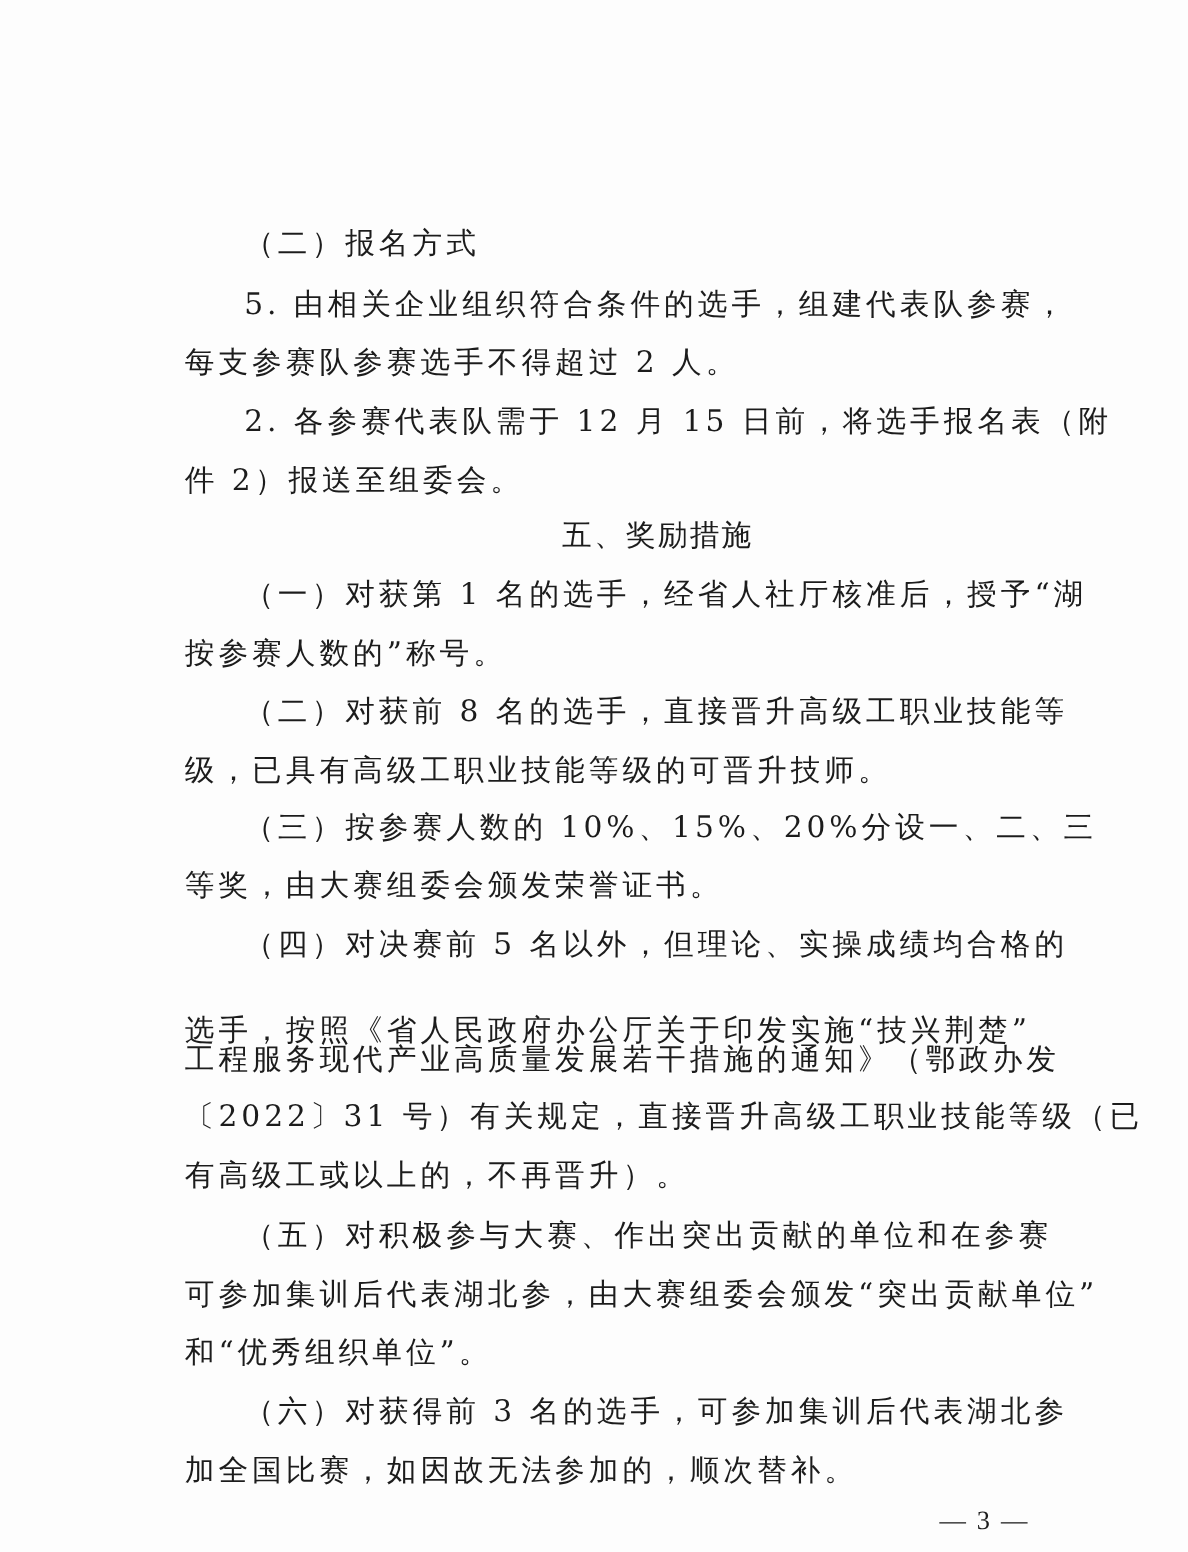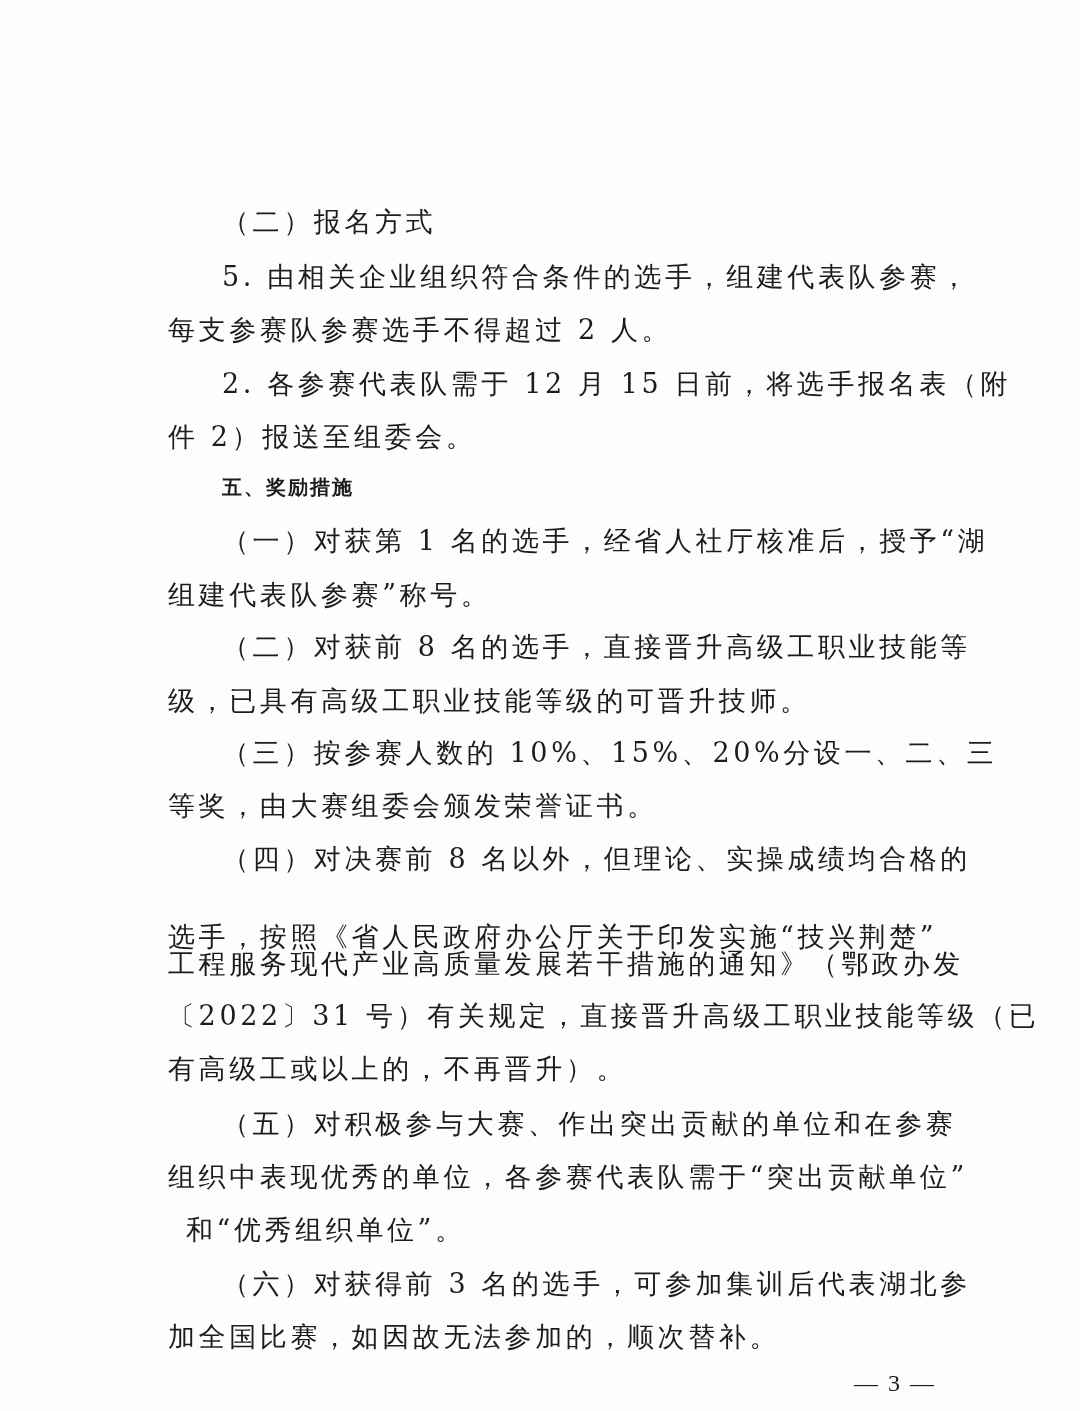--- a/index.html
+++ b/index.html
@@ -27,23 +27,24 @@
     left: 168px;
     width: 752px;
     font-size: 27px;
     line-height: 34px;
     letter-spacing: 3.6px;
     white-space: nowrap;
   }
   .indent { left: 222px; }
   .heading {
     font-family: "DejaVu Sans", "Liberation Sans", sans-serif;
-    font-weight: bold;
-    font-size: 20px;
+    font-weight: normal;
+    font-size: 27px;
     letter-spacing: 2px;
+    text-align: center;
   }
   .page-number {
     position: absolute;
     left: 840px;
     top: 1368px;
     width: 110px;
     text-align: center;
     font-size: 24px;
     line-height: 30px;
     letter-spacing: 2px;
@@ -55,30 +56,30 @@
 
 <div class="page">
   <div id="lines">
       <div class="line indent" style="top: 205px;">（二）报名方式</div>
       <div class="line indent" style="top: 260px;">5. 由相关企业组织符合条件的选手，组建代表队参赛，</div>
       <div class="line" style="top: 313px;">每支参赛队参赛选手不得超过 2 人。</div>
       <div class="line indent" style="top: 367px;">2. 各参赛代表队需于 12 月 15 日前，将选手报名表（附</div>
       <div class="line" style="top: 420px;">件 2）报送至组委会。</div>
       <div class="line indent heading" style="top: 470px;">五、奖励措施</div>
       <div class="line indent" style="top: 524px;">（一）对获第 1 名的选手，经省人社厅核准后，授予“湖</div>
-      <div class="line" style="top: 578px;">组建代表队参赛”称号。</div>
+      <div class="line" style="top: 578px;">按参赛人数的”称号。</div>
       <div class="line indent" style="top: 630px;">（二）对获前 8 名的选手，直接晋升高级工职业技能等</div>
       <div class="line" style="top: 684px;">级，已具有高级工职业技能等级的可晋升技师。</div>
       <div class="line indent" style="top: 736px;">（三）按参赛人数的 10%、15%、20%分设一、二、三</div>
       <div class="line" style="top: 789px;">等奖，由大赛组委会颁发荣誉证书。</div>
-      <div class="line indent" style="top: 842px;">（四）对决赛前 8 名以外，但理论、实操成绩均合格的</div>
+      <div class="line indent" style="top: 842px;">（四）对决赛前 5 名以外，但理论、实操成绩均合格的</div>
       <div class="line" style="top: 920px;">选手，按照《省人民政府办公厅关于印发实施“技兴荆楚”</div>
       <div class="line" style="top: 947px;">工程服务现代产业高质量发展若干措施的通知》（鄂政办发</div>
       <div class="line" style="top: 999px;">〔2022〕31 号）有关规定，直接晋升高级工职业技能等级（已</div>
       <div class="line" style="top: 1052px;">有高级工或以上的，不再晋升）。</div>
       <div class="line indent" style="top: 1107px;">（五）对积极参与大赛、作出突出贡献的单位和在参赛</div>
-      <div class="line" style="top: 1160px;">组织中表现优秀的单位，各参赛代表队需于“突出贡献单位”</div>
-      <div class="line" style="top: 1213px; margin-left: 18px;">和“优秀组织单位”。</div>
+      <div class="line" style="top: 1160px;">可参加集训后代表湖北参，由大赛组委会颁发“突出贡献单位”</div>
+      <div class="line" style="top: 1213px;">和“优秀组织单位”。</div>
       <div class="line indent" style="top: 1267px;">（六）对获得前 3 名的选手，可参加集训后代表湖北参</div>
       <div class="line" style="top: 1320px;">加全国比赛，如因故无法参加的，顺次替补。</div>
     </div>
   <div class="page-number">— 3 —</div>
 </div>
 
 </body></html>

